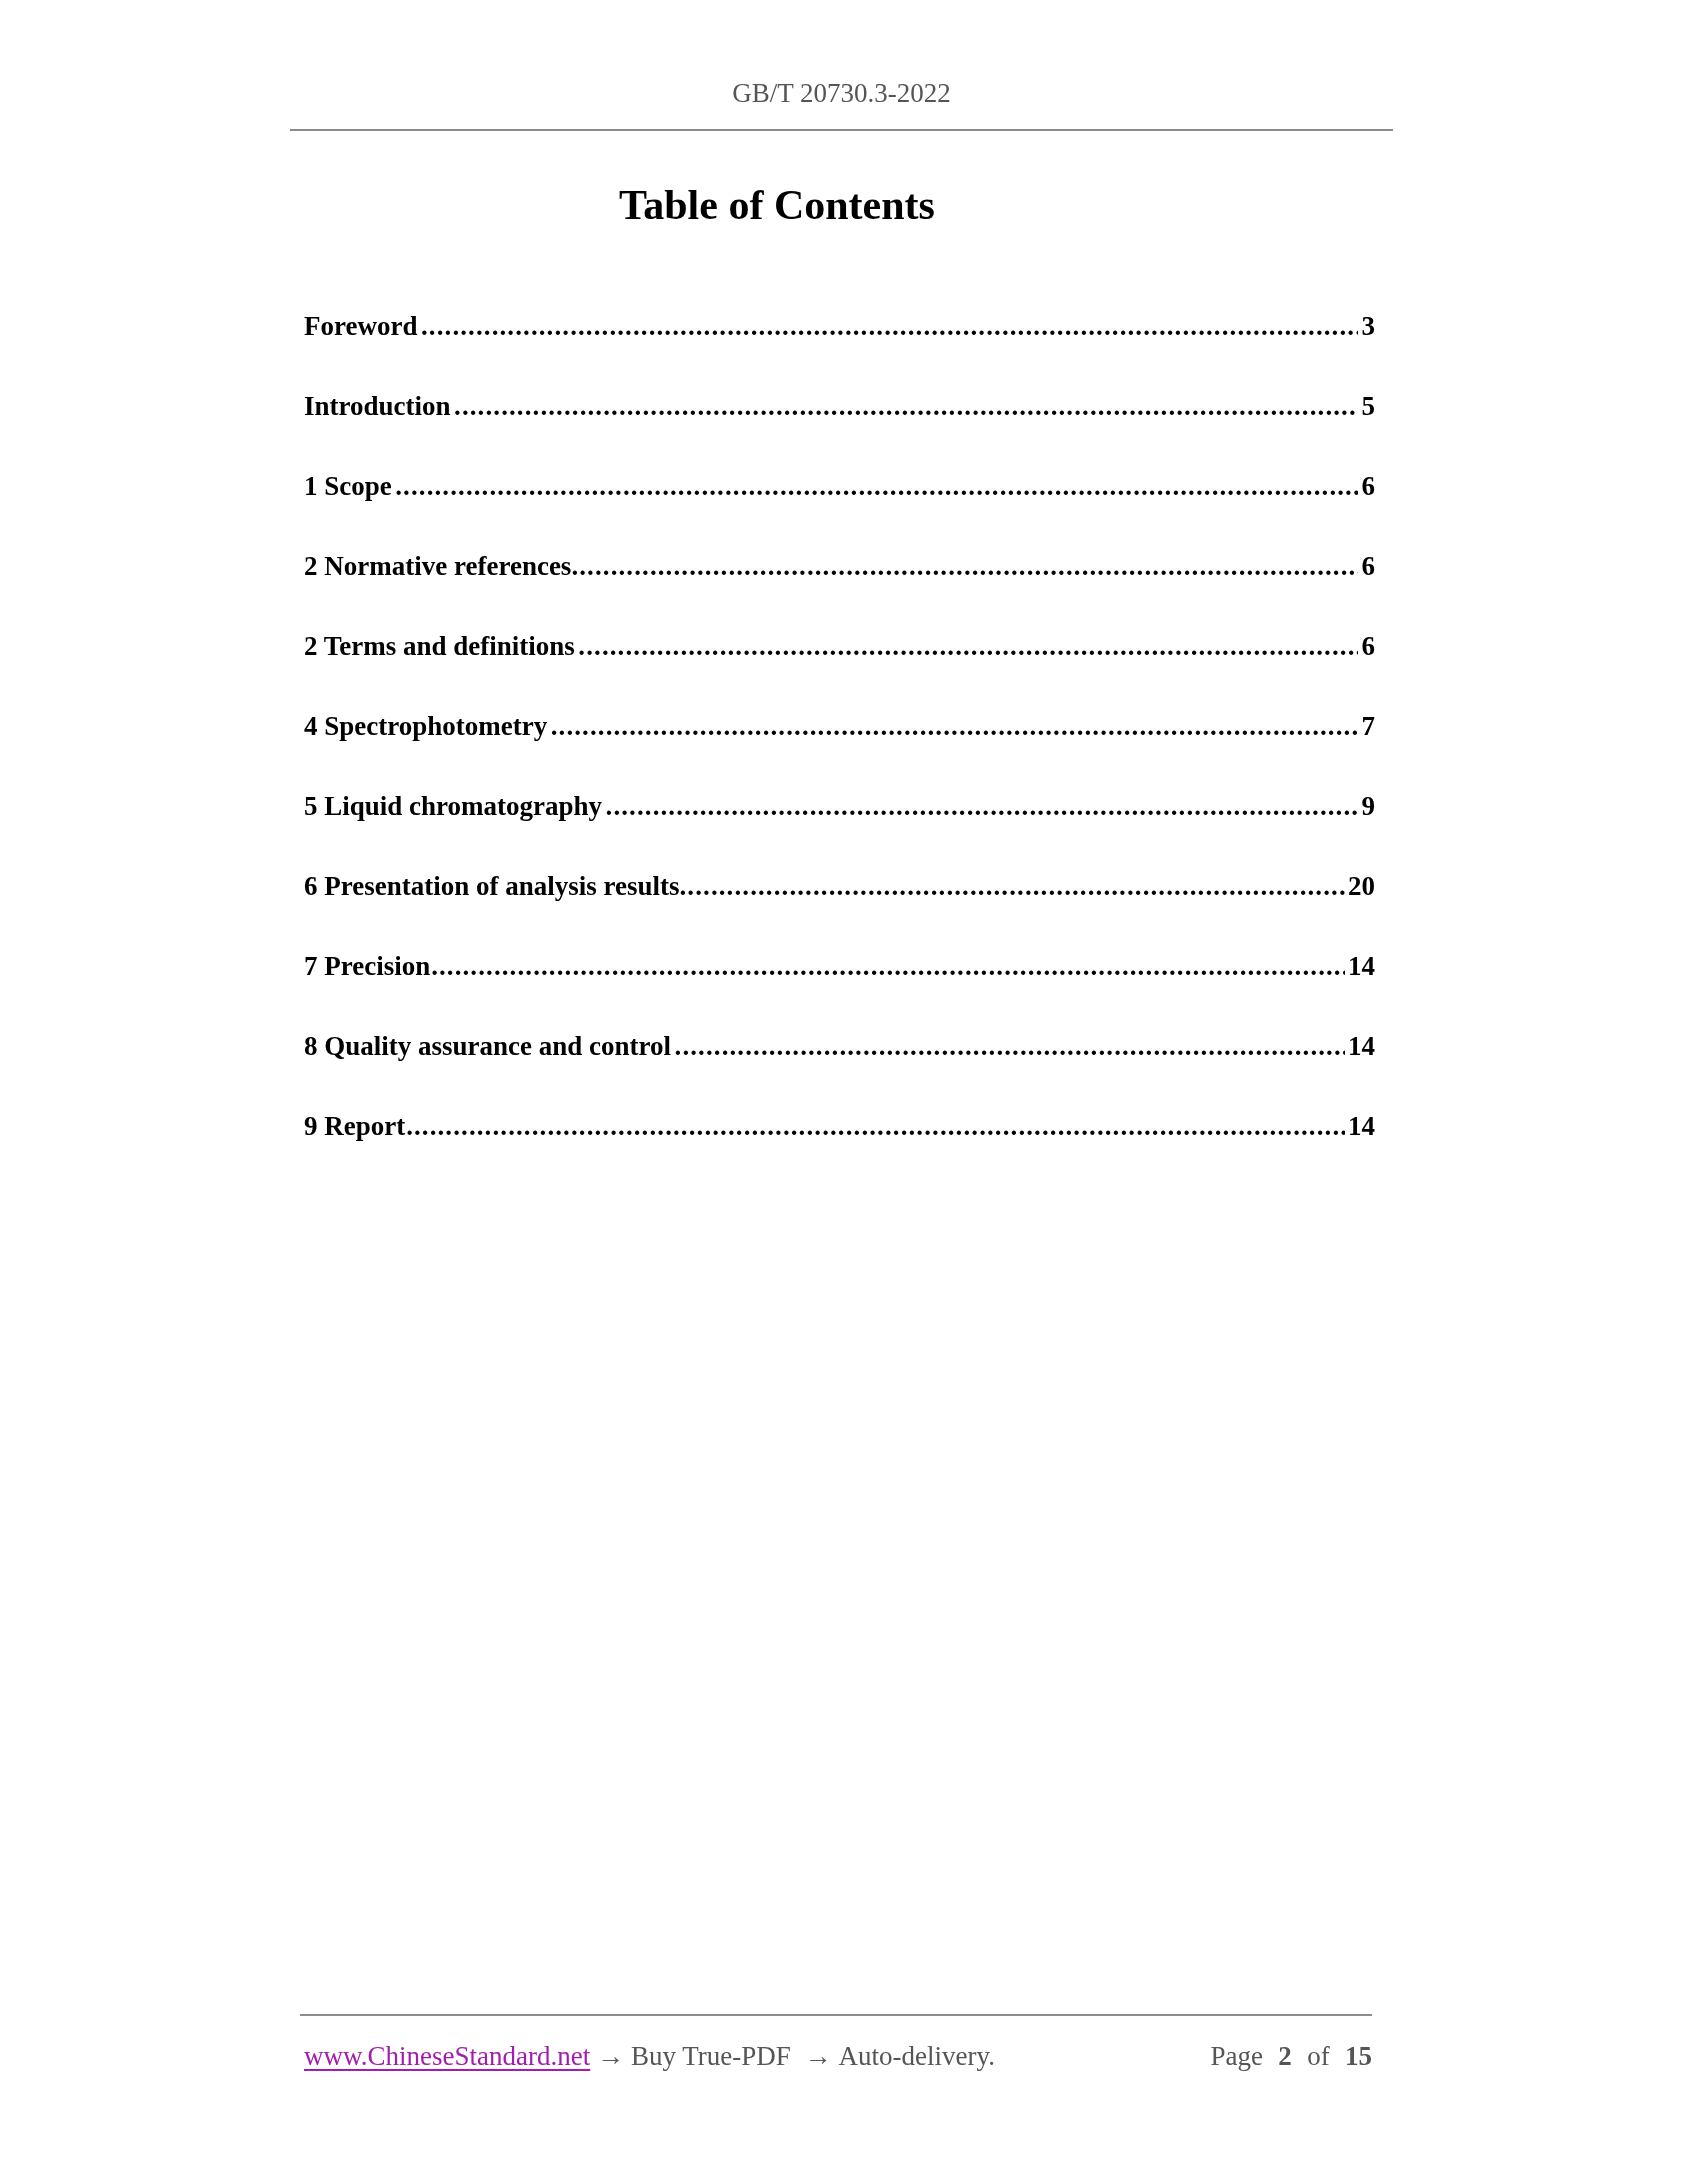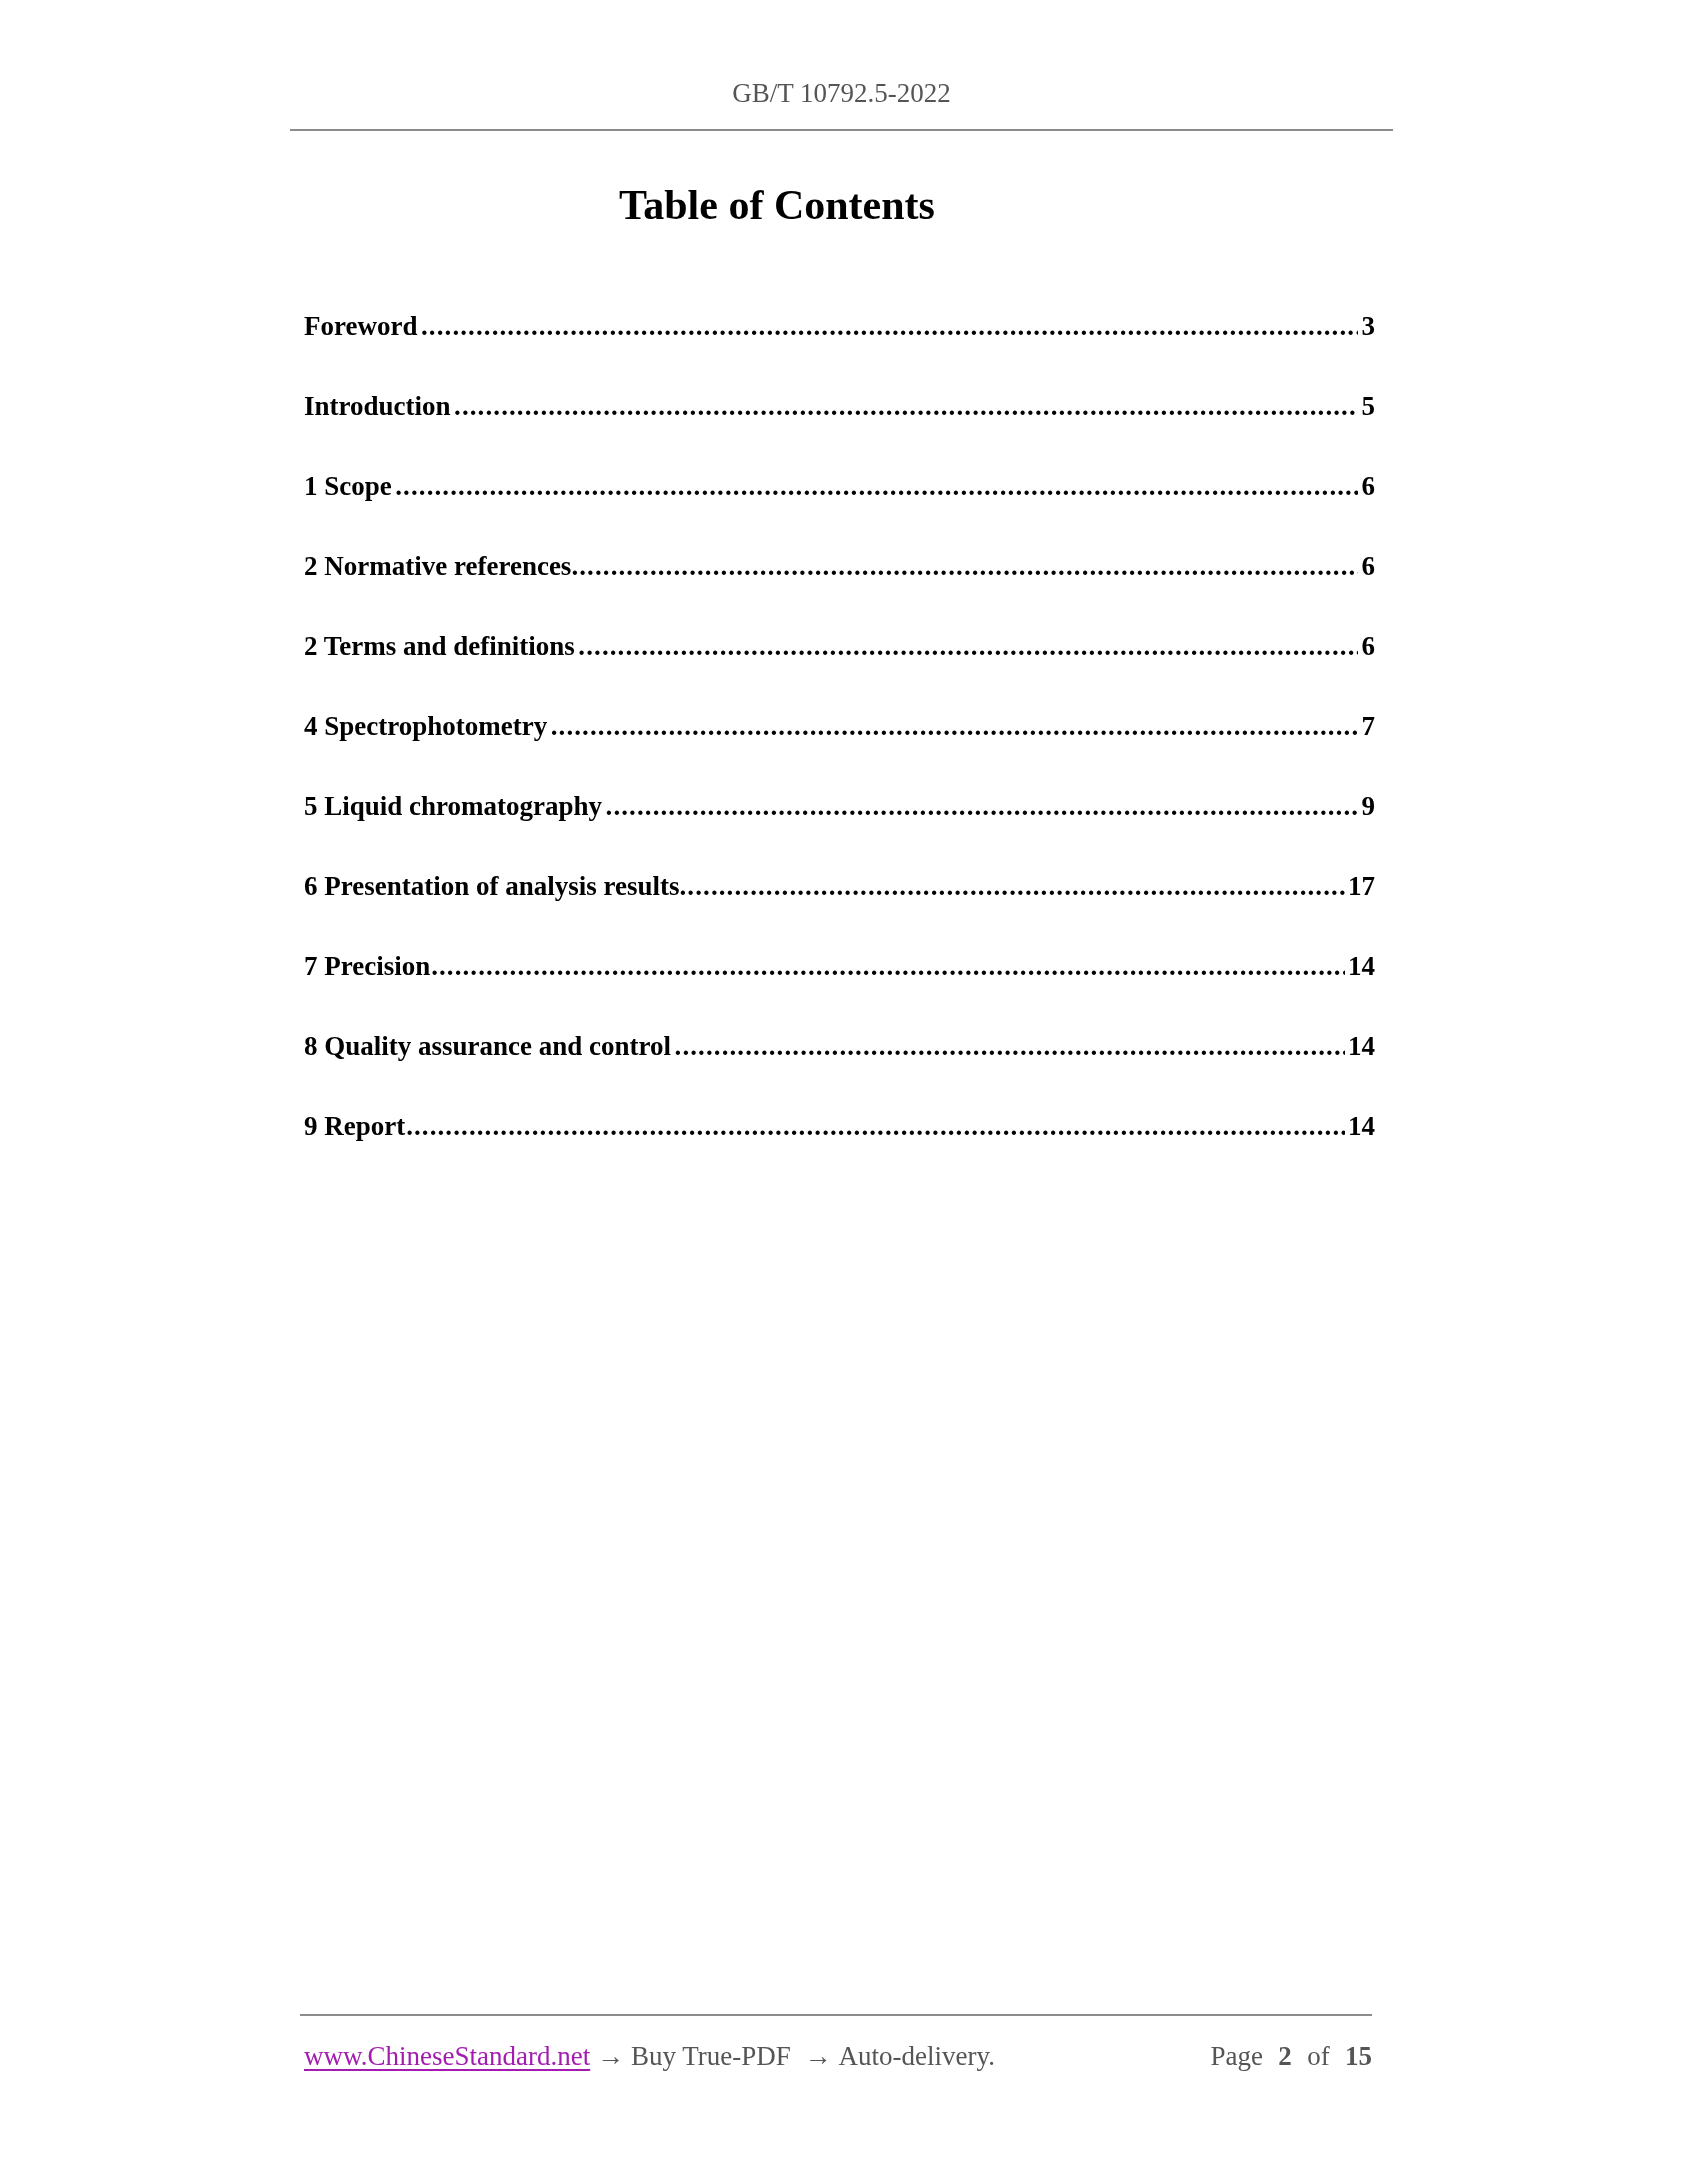--- a/index.html
+++ b/index.html
@@ -40,21 +40,21 @@
   }
   .footer-link { color: #a21caf; text-decoration: underline; text-underline-offset: 3.5px; }
   .footer-left span { margin-right: 7px; }
   .footer-right span { margin-left: 8.6px; }
   .footer-right .first { margin-left: 0; }
   .bold { font-weight: bold; }
 </style>
 </head>
 <body>
 
-<div class="page-header">GB/T 10792.5-2022</div>
+<div class="page-header">GB/T 20730.3-2022</div>
 <div class="rule header-rule"></div>
 
 <h1 class="title" style="margin:0">Table of Contents</h1>
 
 <div class="toc">
   <div class="toc-row">
     <span class="toc-label">Foreword</span>
     <span class="toc-leader"></span>
     <span class="toc-page">3</span>
   </div>
@@ -84,21 +84,21 @@
     <span class="toc-page">7</span>
   </div>
   <div class="toc-row">
     <span class="toc-label">5 Liquid chromatography</span>
     <span class="toc-leader"></span>
     <span class="toc-page">9</span>
   </div>
   <div class="toc-row">
     <span class="toc-label">6 Presentation of analysis results</span>
     <span class="toc-leader" style="margin-left:0"></span>
-    <span class="toc-page">17</span>
+    <span class="toc-page">20</span>
   </div>
   <div class="toc-row">
     <span class="toc-label">7 Precision</span>
     <span class="toc-leader" style="margin-left:0.9px"></span>
     <span class="toc-page">14</span>
   </div>
   <div class="toc-row">
     <span class="toc-label">8 Quality assurance and control</span>
     <span class="toc-leader"></span>
     <span class="toc-page">14</span>

